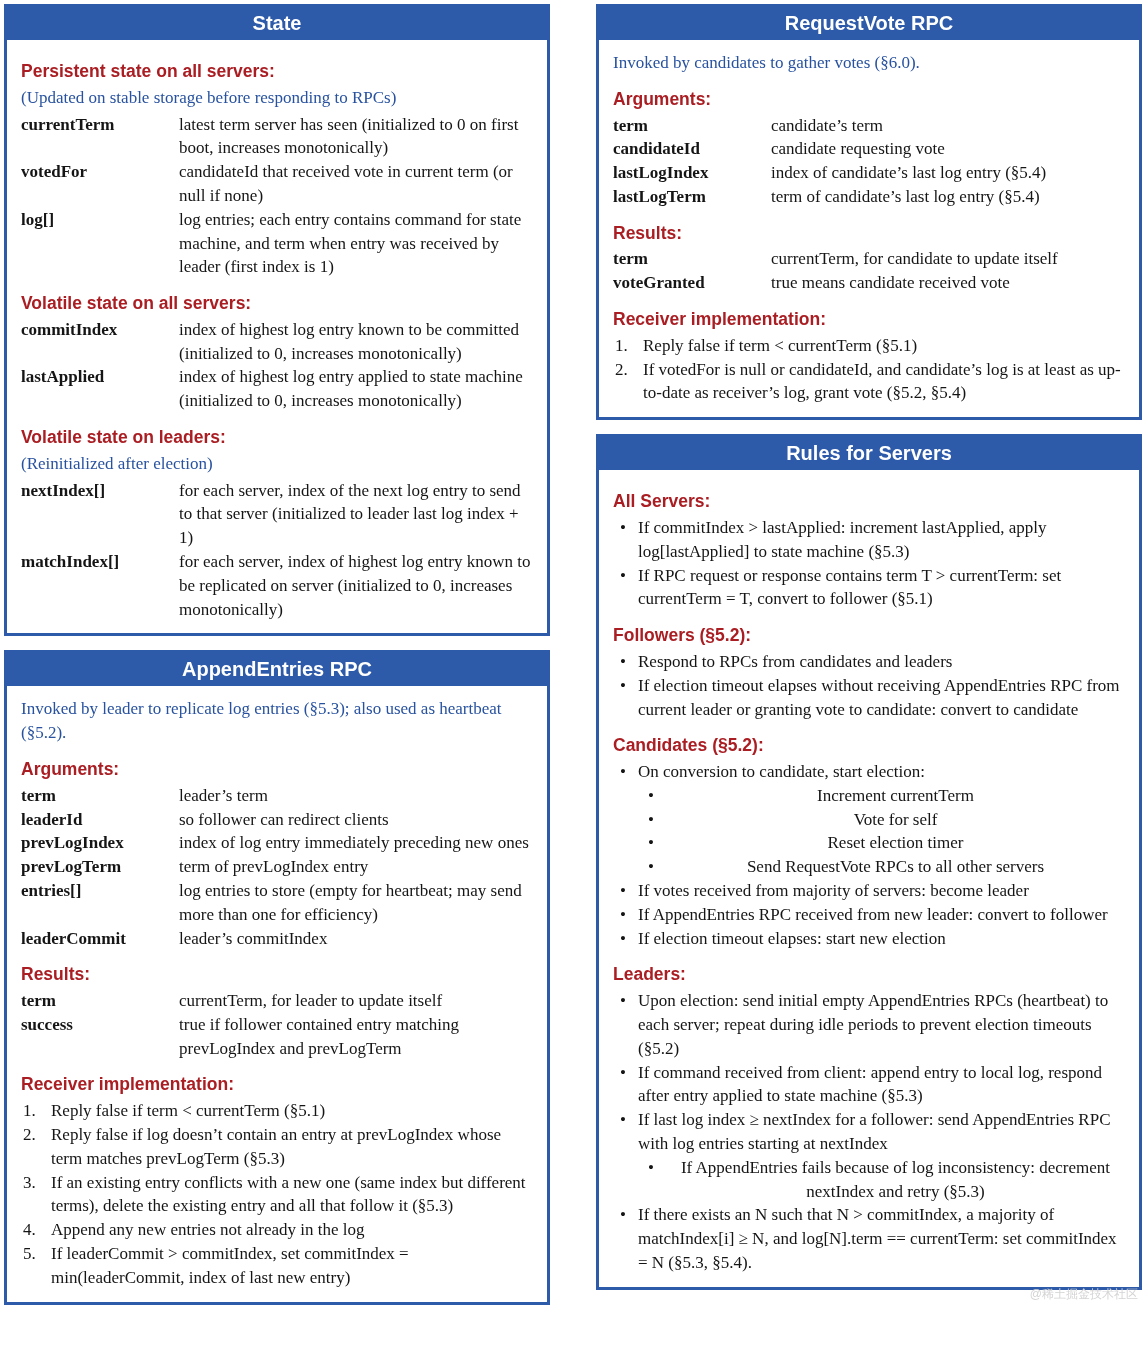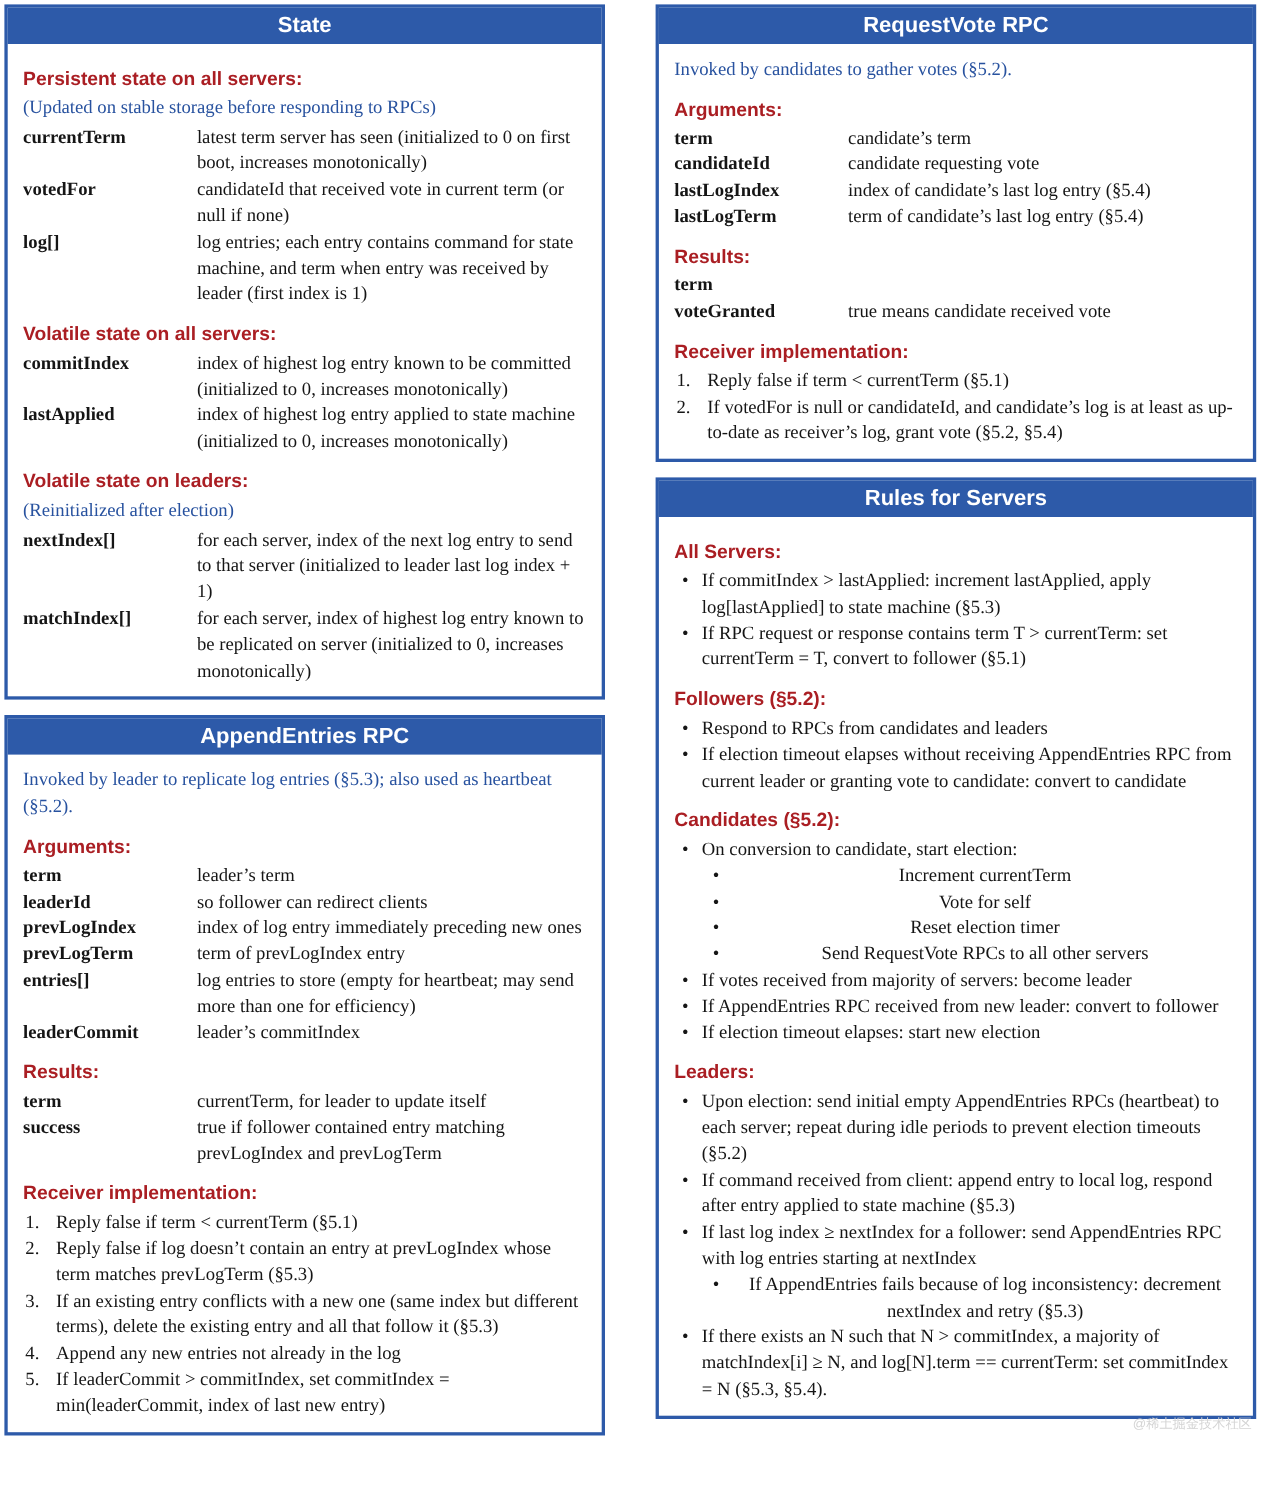--- a/index.html
+++ b/index.html
@@ -180,21 +180,21 @@
     </section>
 
   </div>
 
   <div class="col">
 
     <section class="panel">
       <div class="panel-title">RequestVote RPC</div>
       <div class="panel-body">
 
-        <p class="intro">Invoked by candidates to gather votes (§5.2).</p>
+        <p class="intro">Invoked by candidates to gather votes (§6.0).</p>
 
         <div class="sec">Arguments:</div>
         <div class="kv">
           <span class="k">term</span>
           <span class="v">candidate’s term</span>
         </div>
         <div class="kv">
           <span class="k">candidateId</span>
           <span class="v">candidate requesting vote</span>
         </div>
@@ -203,20 +203,21 @@
           <span class="v">index of candidate’s last log entry (§5.4)</span>
         </div>
         <div class="kv">
           <span class="k">lastLogTerm</span>
           <span class="v">term of candidate’s last log entry (§5.4)</span>
         </div>
 
         <div class="sec">Results:</div>
         <div class="kv">
           <span class="k">term</span>
+          <span class="v">currentTerm, for candidate to update itself</span>
         </div>
         <div class="kv">
           <span class="k">voteGranted</span>
           <span class="v">true means candidate received vote</span>
         </div>
 
         <div class="sec">Receiver implementation:</div>
         <div class="oli">
           <span class="n">1.</span>
           <span class="t">Reply false if term &lt; currentTerm (§5.1)</span>

